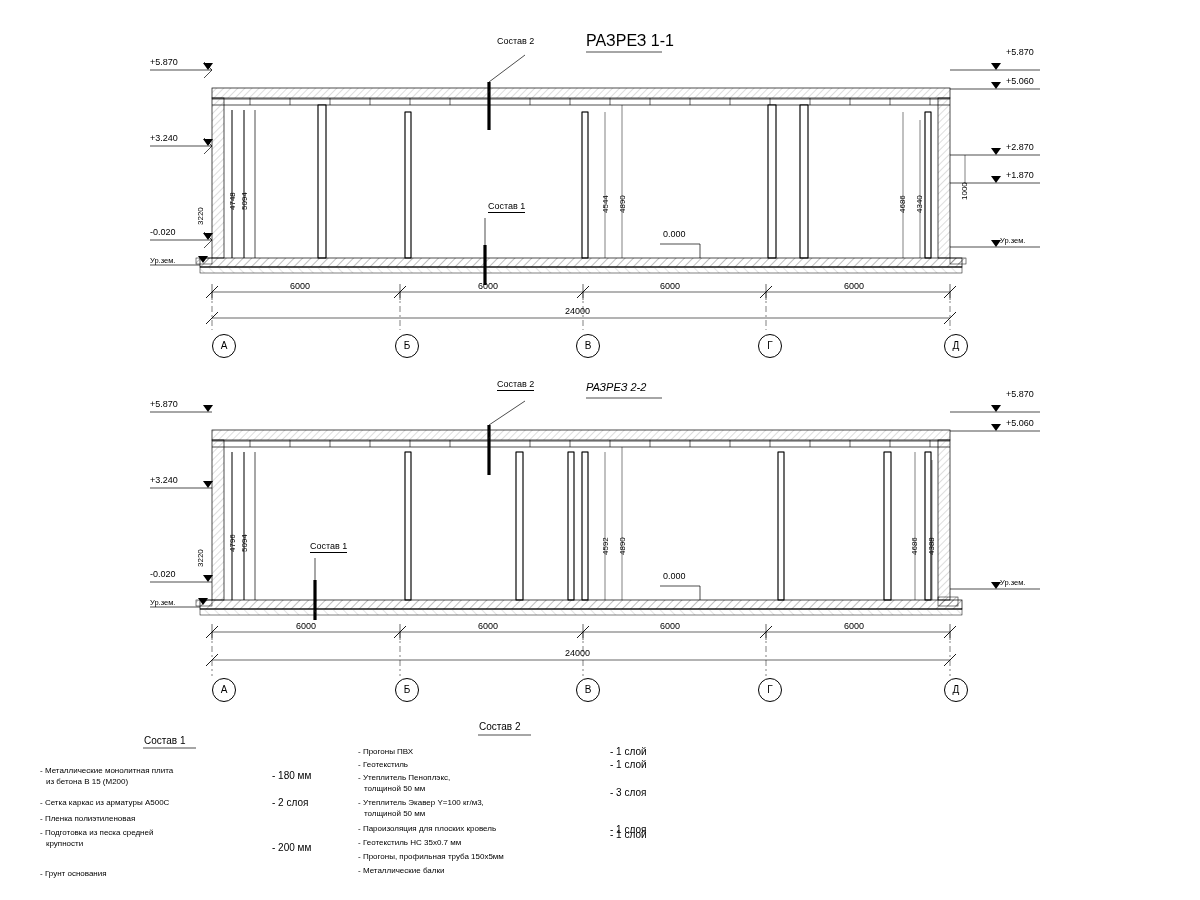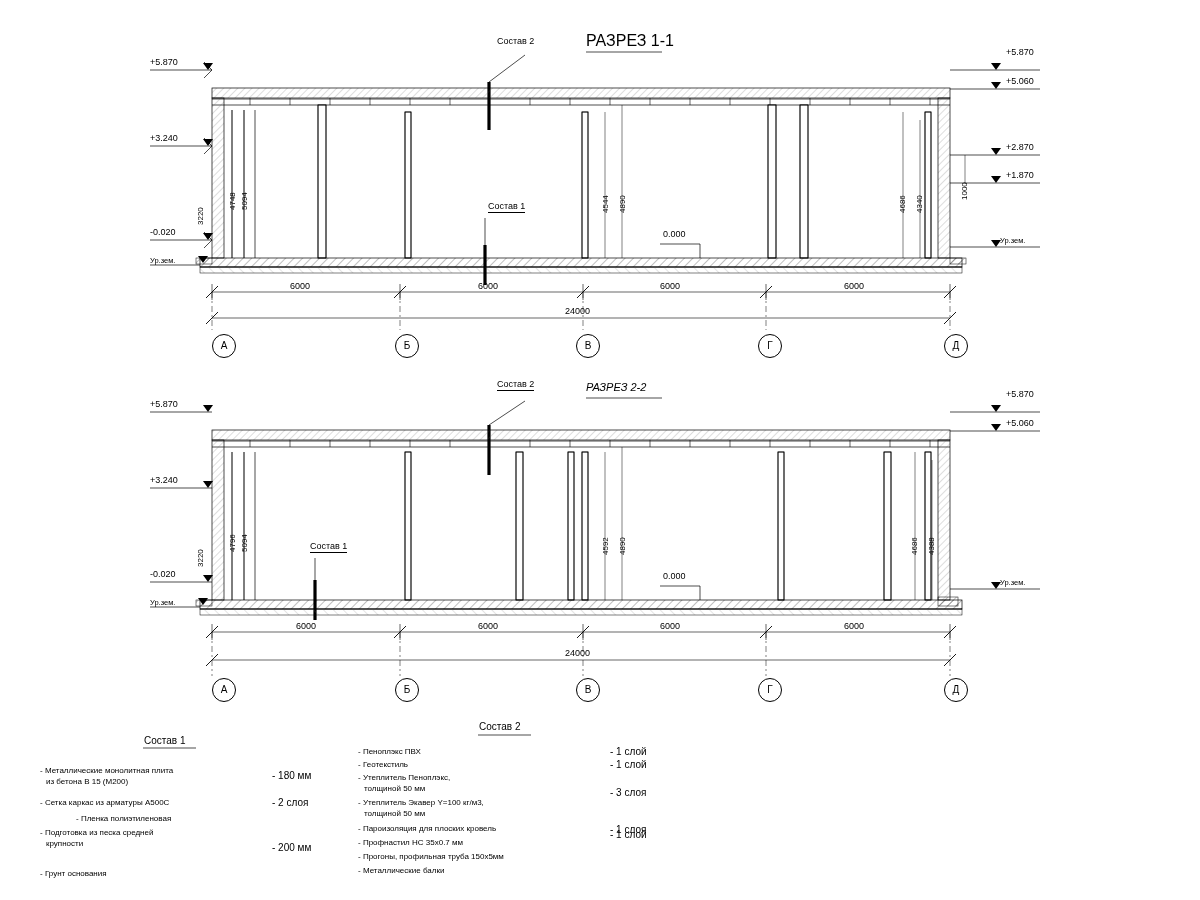--- a/index.html
+++ b/index.html
@@ -420,46 +420,46 @@
 
   <div class="lbl" style="left:144px;top:736px;font-size:10px;">Состав 1</div>
 
   <div class="legend-line" style="left:40px;top:766px;">- Металлические  монолитная плита</div>
   <div class="legend-line" style="left:46px;top:777px;">из бетона В 15 (М200)</div>
   <div class="legend-val" style="left:272px;top:771px;">- 180 мм</div>
 
   <div class="legend-line" style="left:40px;top:798px;">- Сетка каркас из арматуры А500С</div>
   <div class="legend-val" style="left:272px;top:798px;">- 2 слоя</div>
 
-  <div class="legend-line" style="left:40px;top:814px;margin-left:36px;">- Пленка полиэтиленовая</div>
+  <div class="legend-line" style="left:40px;top:814px;">- Пленка полиэтиленовая</div>
 
   <div class="legend-line" style="left:40px;top:828px;">- Подготовка из песка средней</div>
   <div class="legend-line" style="left:46px;top:839px;">крупности</div>
   <div class="legend-val" style="left:272px;top:843px;">- 200 мм</div>
 
   <div class="legend-line" style="left:40px;top:858px;margin-top:11px;">- Грунт основания</div>
 
   <div class="lbl" style="left:479px;top:722px;font-size:10px;">Состав 2</div>
 
-  <div class="legend-line" style="left:358px;top:747px;">- Пеноплэкс ПВХ</div>
+  <div class="legend-line" style="left:358px;top:747px;">- Прогоны ПВХ</div>
   <div class="legend-val" style="left:610px;top:747px;">- 1 слой</div>
 
   <div class="legend-line" style="left:358px;top:760px;">- Геотекстиль</div>
   <div class="legend-val" style="left:610px;top:760px;">- 1 слой</div>
 
   <div class="legend-line" style="left:358px;top:773px;">- Утеплитель Пеноплэкс,</div>
   <div class="legend-line" style="left:364px;top:784px;">толщиной 50 мм</div>
 
   <div class="legend-line" style="left:358px;top:798px;">- Утеплитель Экавер Y=100 кг/м3,</div>
   <div class="legend-line" style="left:364px;top:809px;">толщиной 50 мм</div>
   <div class="legend-val" style="left:610px;top:788px;">- 3 слоя</div>
 
   <div class="legend-line" style="left:358px;top:824px;">- Пароизоляция для плоских кровель</div>
   <div class="legend-val" style="left:610px;top:817px;margin-top:8px;">- 1 слоя</div>
 
-  <div class="legend-line" style="left:358px;top:838px;">- Профнастил НС 35х0.7 мм</div>
+  <div class="legend-line" style="left:358px;top:838px;">- Геотекстиль НС 35х0.7 мм</div>
   <div class="legend-val" style="left:610px;top:830px;">- 1 слой</div>
 
   <div class="legend-line" style="left:358px;top:852px;">- Прогоны, профильная труба 150х5мм</div>
 
   <div class="legend-line" style="left:358px;top:866px;">- Металлические балки</div>
 
 </div>
 
 </body></html>

